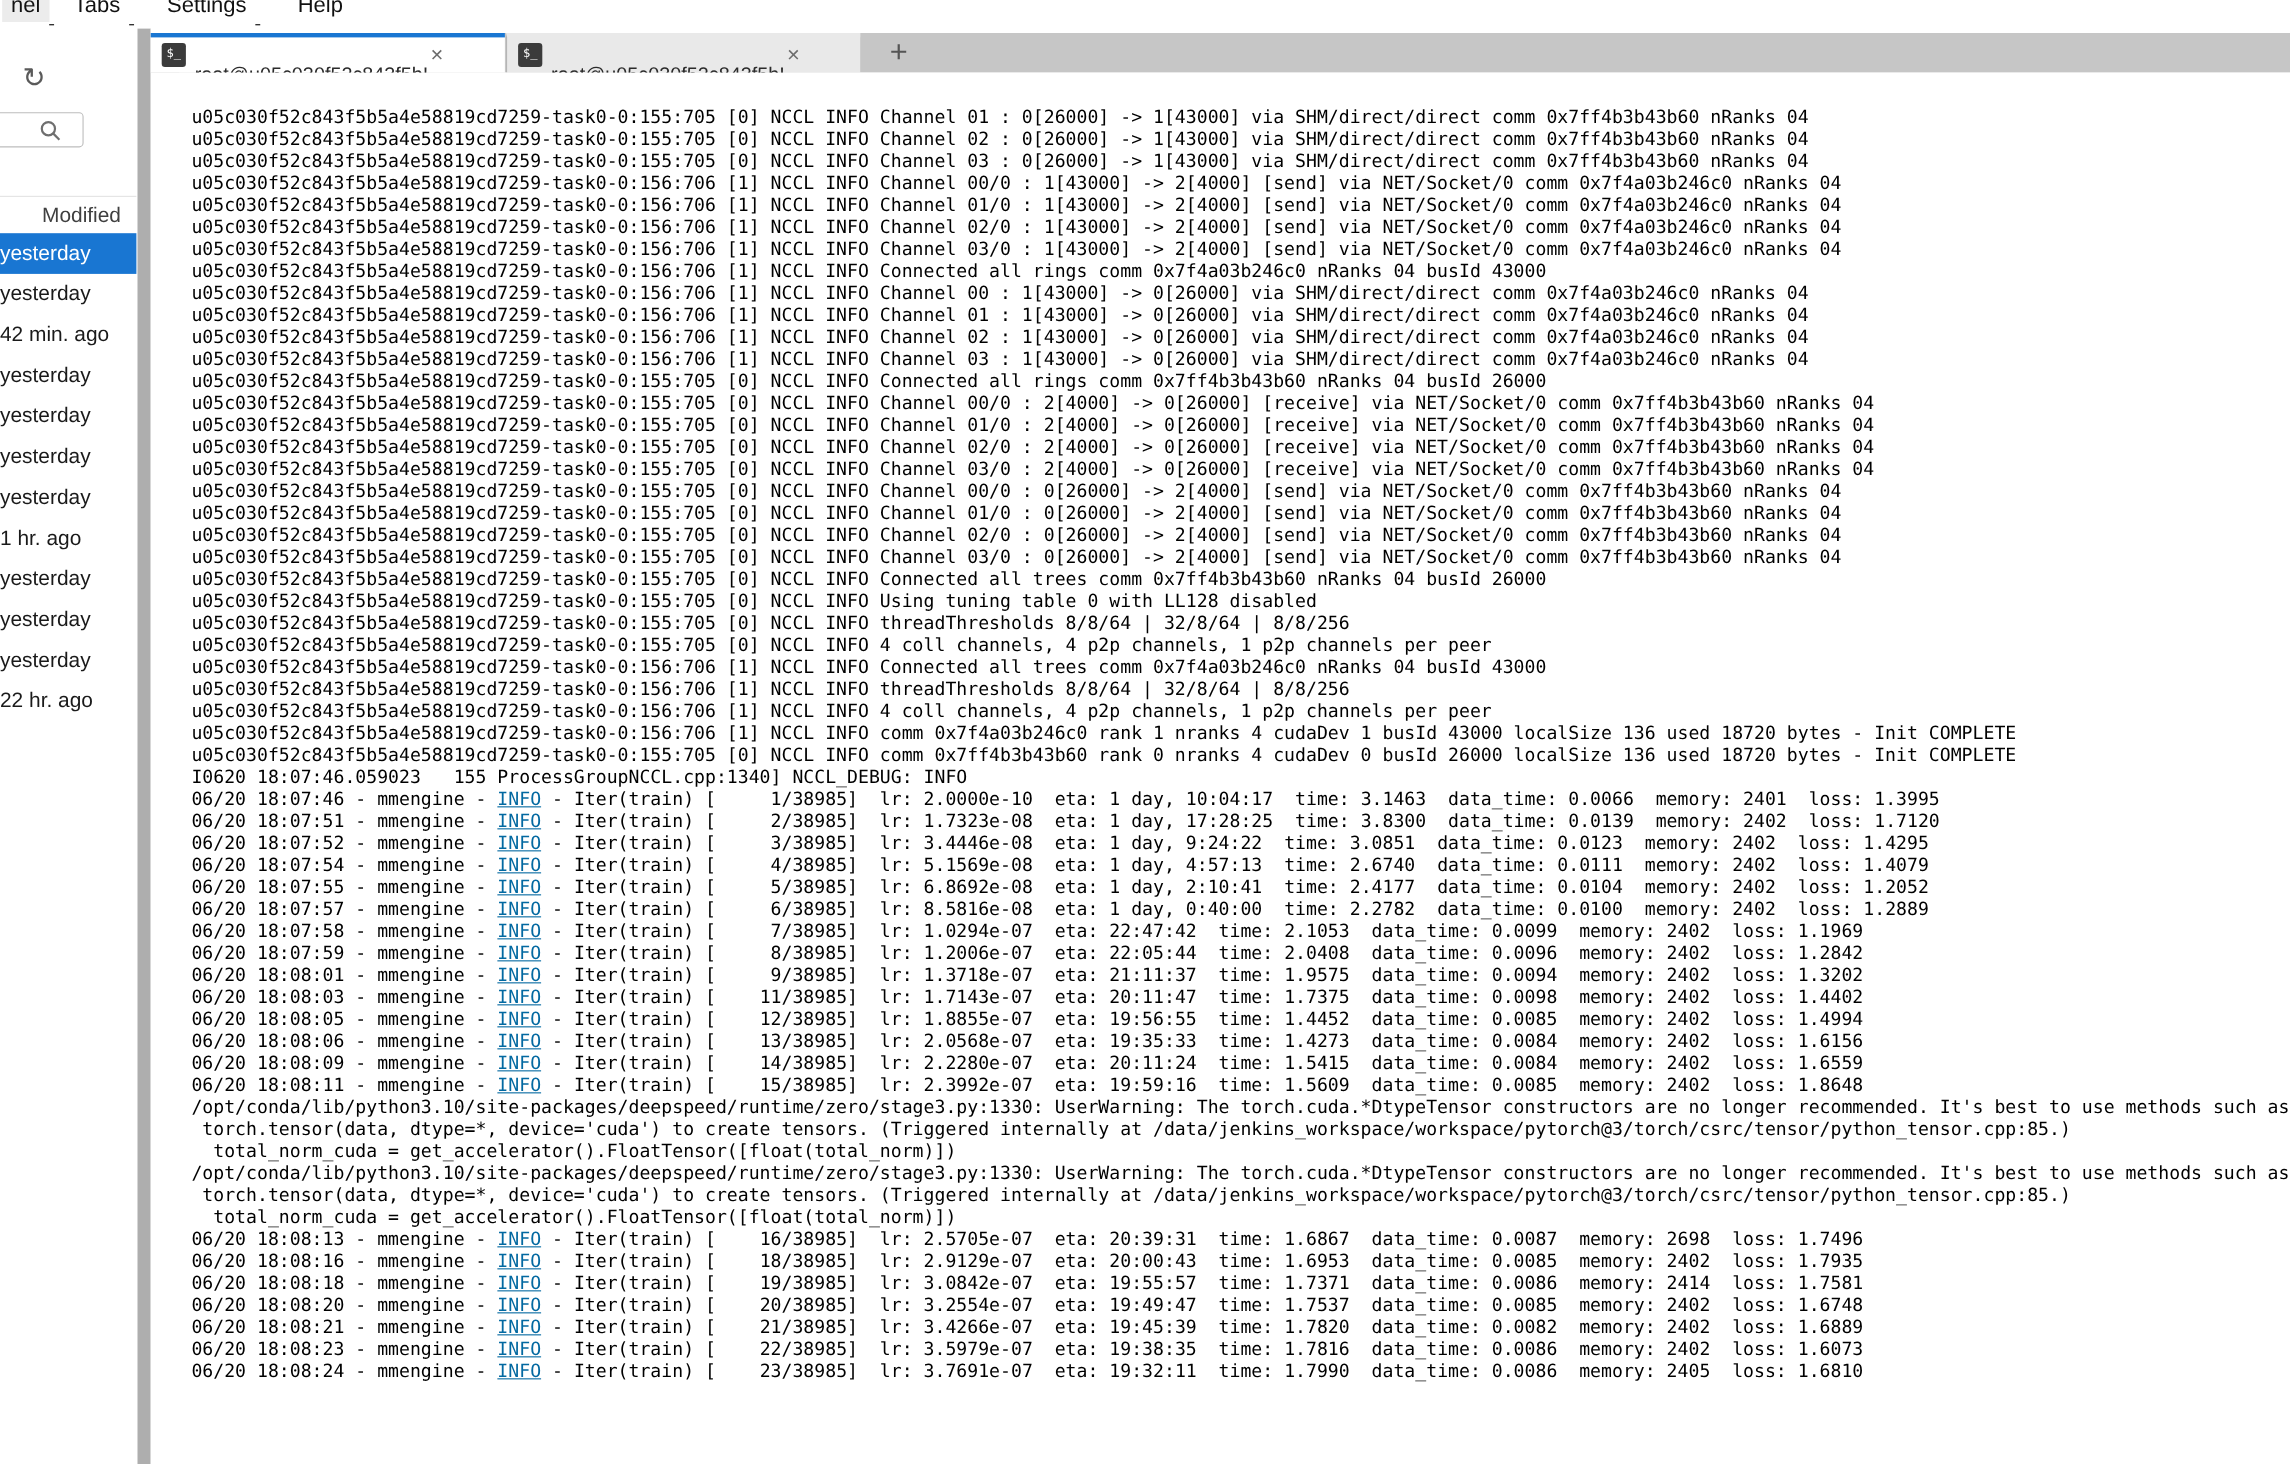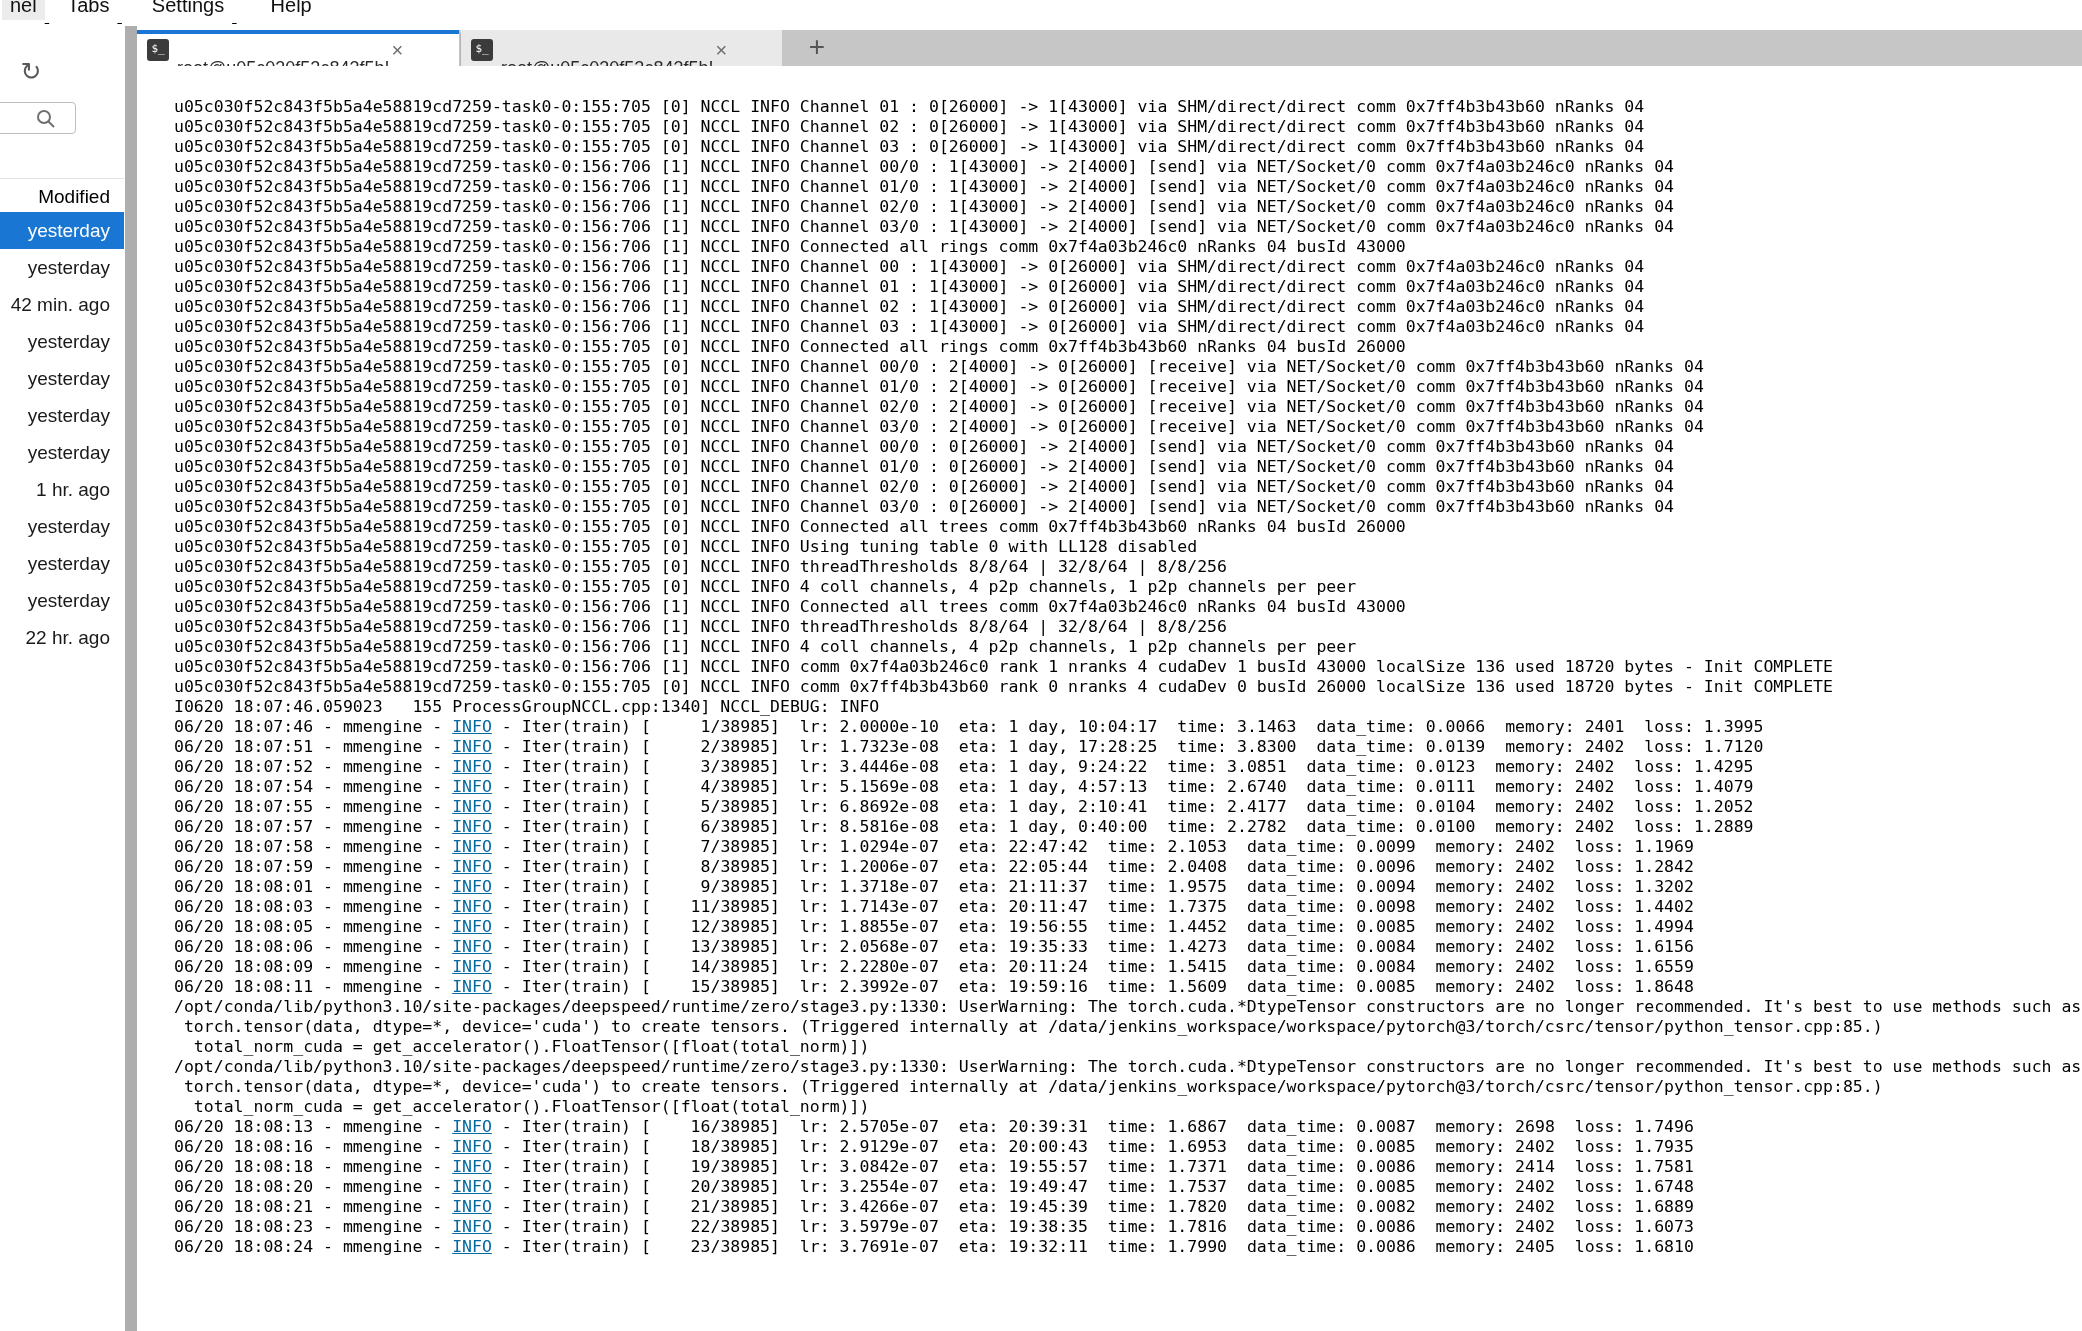--- a/index.html
+++ b/index.html
@@ -16,23 +16,23 @@
 
   
   .sidebar { position:absolute; left:0; top:26px; width:137px; bottom:0; background:#fff; }
   .refresh-btn { position:absolute; left:18px; top:32px; width:26px; height:26px;
                  font-size:25px; color:#5a5a5a; line-height:26px; text-align:center; }
   .filter-box { position:absolute; left:-12px; top:76px; width:88px; height:32px;
                 border:1px solid #bdbdbd; border-radius:4px; background:#fff; }
   .filter-box svg { position:absolute; right:18px; top:5px; }
   .sidebar-divider { position:absolute; left:0; top:152px; width:124px; height:1px; background:#e3e3e3; }
   .modified-header { position:absolute; left:0; top:156px; width:110px; height:30px;
-                     text-align:right; font-size:19px; color:#000000; line-height:30px; }
+                     text-align:right; font-size:19px; color:#404040; line-height:30px; }
   .rows { position:absolute; left:0; top:186px; width:124px; }
-  .mod-row { height:37px; line-height:37px; text-align:right; font-size:19px; color:#1a1a1a;
+  .mod-row { height:37px; line-height:37px; font-size:19px; color:#1a1a1a;
              padding-right:14px; }
   .mod-row.selected { background:#1976d2; color:#fff; }
   .sidebar-scrollbar { position:absolute; left:125px; top:26px; width:12px; bottom:0;
                        background:#aeaeae; }
 
   
   .main { position:absolute; left:137px; top:26px; right:0; bottom:0; background:#fff; }
   .tabbar { position:absolute; left:0; top:0; right:0; height:40px; }
   .tabbar-bg { position:absolute; left:0; top:4px; right:0; bottom:0; background:#c6c6c6; }
   .tab { position:absolute; top:4px; height:36px; display:flex; align-items:center;

